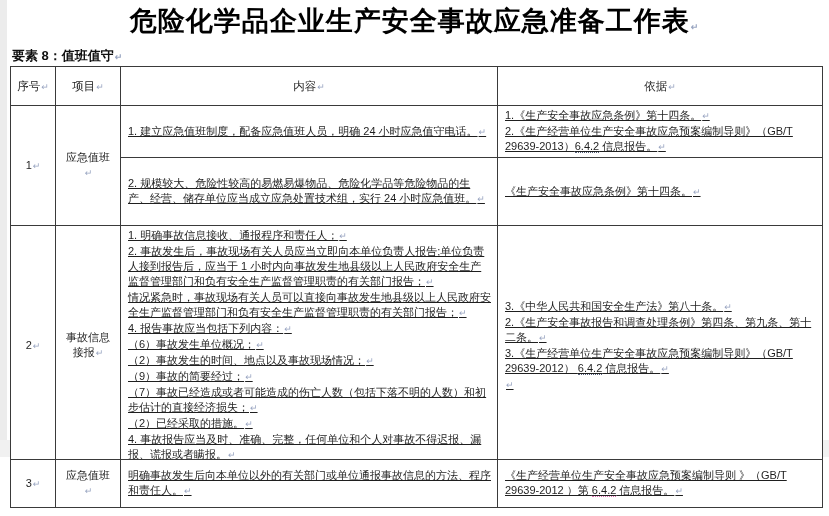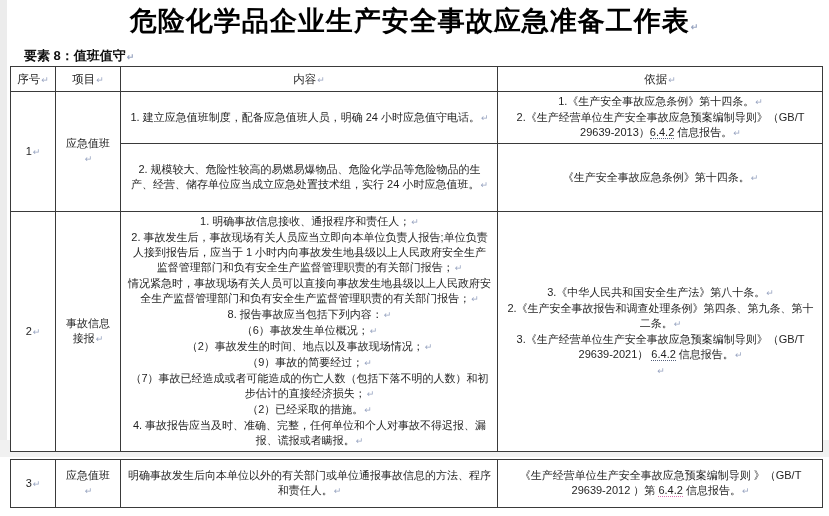--- a/index.html
+++ b/index.html
@@ -18,40 +18,40 @@
   .gap-band {
     position: absolute; left: 0; top: 440px; width: 829px; height: 17px;
     background: #f1f1f1;
   }
   .title {
     position: absolute; top: 3px; left: 0; width: 829px;
     text-align: center; font-size: 27px; line-height: 36px;
     font-weight: bold; letter-spacing: 1px; color: #000;
   }
   .section-label {
-    position: absolute; top: 47px; left: 24px;
+    position: absolute; top: 47px; left: 12px;
     font-size: 13px; font-weight: bold; color: #111;
   }
   table.doc {
     position: absolute; left: 10px;
     width: 812px; table-layout: fixed; border-collapse: collapse;
     background: #fff;
   }
   #table1 { top: 66px; }
   #table2 { top: 459px; }
   table.doc, table.doc th, table.doc td { border: 1px solid #3a3a3a; }
   table.doc { border: 1.5px solid #2e2e2e; }
   table.doc th {
-    font-weight: normal; font-size: 11.5px; height: 25px;
+    font-weight: normal; font-size: 11.5px; height: 39px;
     text-align: center; vertical-align: middle;
   }
   table.doc td {
     font-size: 11px; line-height: 15px; vertical-align: middle;
   }
-  td.txt { text-align: center; padding: 2px 6px 2px 7px; }
+  td.txt { text-align: left; padding: 2px 6px 2px 7px; text-decoration: underline; }
   td.center { text-align: center; padding: 2px 6px; }
   col.c0 { width: 45px; }
   col.c1 { width: 65px; }
   col.c2 { width: 377px; }
   col.c3 { width: 325px; }
   .para { min-height: 15px; }
   .mark { color: #9aa6c2; font-size: 9px; margin-left: 1px; }
   .u-dark { border-bottom: 1px dotted #55607a; }
   .u-pink { border-bottom: 1px dotted #e06fb2; }
 </style>
@@ -108,32 +108,32 @@
         <td class="center" rowspan="1">
           <div class="para"><span>2</span><span class="mark">↵</span></div>
         </td>
         <td class="center" rowspan="1">
           <div class="para"><span>事故信息接报</span><span class="mark">↵</span></div>
         </td>
         <td class="txt">
           <div class="para"><span>1. 明确事故信息接收、通报程序和责任人；</span><span class="mark">↵</span></div>
           <div class="para"><span>2. 事故发生后，事故现场有关人员应当立即向本单位负责人报告;单位负责人接到报告后，应当于 1 小时内向事故发生地县级以上人民政府安全生产监督管理部门和负有安全生产监督管理职责的有关部门报告；</span><span class="mark">↵</span></div>
           <div class="para"><span>情况紧急时，事故现场有关人员可以直接向事故发生地县级以上人民政府安全生产监督管理部门和负有安全生产监督管理职责的有关部门报告；</span><span class="mark">↵</span></div>
-          <div class="para"><span>8. 报告事故应当包括下列内容：</span><span class="mark">↵</span></div>
+          <div class="para"><span>4. 报告事故应当包括下列内容：</span><span class="mark">↵</span></div>
           <div class="para"><span>（6）事故发生单位概况；</span><span class="mark">↵</span></div>
           <div class="para"><span>（2）事故发生的时间、地点以及事故现场情况；</span><span class="mark">↵</span></div>
           <div class="para"><span>（9）事故的简要经过；</span><span class="mark">↵</span></div>
           <div class="para"><span>（7）事故已经造成或者可能造成的伤亡人数（包括下落不明的人数）和初步估计的直接经济损失；</span><span class="mark">↵</span></div>
           <div class="para"><span>（2）已经采取的措施。</span><span class="mark">↵</span></div>
           <div class="para"><span>4. 事故报告应当及时、准确、完整，任何单位和个人对事故不得迟报、漏报、谎报或者瞒报。</span><span class="mark">↵</span></div>
         </td>
         <td class="txt">
           <div class="para"><span>3.《中华人民共和国安全生产法》第八十条。</span><span class="mark">↵</span></div>
           <div class="para"><span>2.《生产安全事故报告和调查处理条例》第四条、第九条、第十二条。</span><span class="mark">↵</span></div>
-          <div class="para"><span>3.《生产经营单位生产安全事故应急预案编制导则》（GB/T 29639-2021）  </span><span class="u-dark">6.4.2</span><span> 信息报告。</span><span class="mark">↵</span></div>
+          <div class="para"><span>3.《生产经营单位生产安全事故应急预案编制导则》（GB/T 29639-2012）  </span><span class="u-dark">6.4.2</span><span> 信息报告。</span><span class="mark">↵</span></div>
           <div class="para"><span class="mark">↵</span></div>
         </td>
       </tr>
     </tbody>
 </table>
 
 <table class="doc" id="table2">
   <colgroup>
     <col class="c0">
       <col class="c1">

